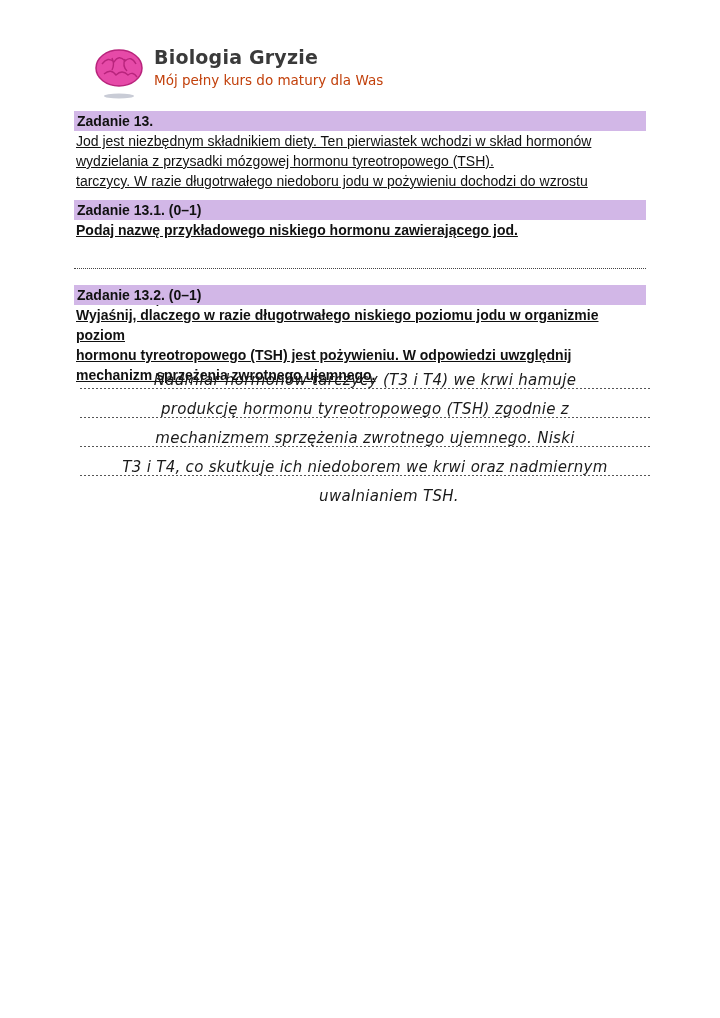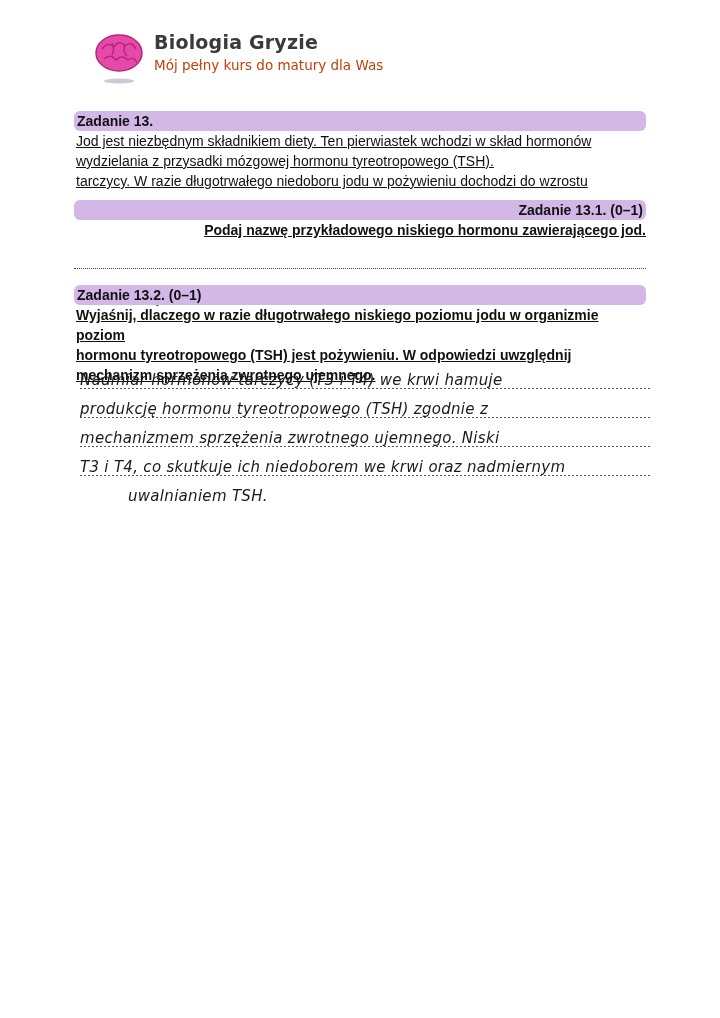--- a/index.html
+++ b/index.html
@@ -1,32 +1,32 @@
 <!DOCTYPE html>
 <html><head>
   <meta charset="utf-8">
   <style>
     html, body { margin: 0; padding: 0; }
     body {
       width: 720px; height: 1018px; background: #ffffff; position: relative; overflow: hidden;
       font-family: "Liberation Sans", sans-serif; color: #111;
     }
-    .header { position: absolute; left: 92px; top: 29px; display: flex; align-items: flex-start; }
+    .header { position: absolute; left: 92px; top: 44px; display: flex; align-items: flex-start; }
     .logo { width: 54px; height: 58px; position: relative; margin-right: 8px; }
     .brand { margin-top: 2px; }
     .brand-title { font-family: "DejaVu Sans", sans-serif; font-weight: bold; font-size: 19px; color: #3a3a3a; letter-spacing: 0.2px; }
     .brand-sub { font-family: "DejaVu Sans", sans-serif; font-size: 13.5px; color: #c2410c; margin-top: 4px; }
     .task { position: absolute; left: 74px; width: 572px; }
-    .task-bar { background: #d2b7e7; font-weight: bold; font-size: 14px; padding: 1px 3px; height: 18px; line-height: 18px; border-radius: 6px; }
+    .task-bar { background: #d2b7e7; font-weight: bold; font-size: 14px; padding: 1px 3px; height: 18px; line-height: 18px; }
     .task-text { font-size: 14px; line-height: 20px; padding-left: 2px; text-decoration: underline; }
     .task-text.bold { font-weight: bold; }
     .answer-line { position: relative; height: 28px; border-bottom: 1.5px dotted #444; margin-top: 0px; }
     .hand { font-family: "DejaVu Sans", sans-serif; font-style: italic; color: #1a1a1a; }
     .hw-short { position: absolute; left: 32px; top: 2px; font-size: 19px; word-spacing: 22px; font-style: italic; font-weight: 300; margin-top: 44px; }
-    .hw-block { position: absolute; left: 80px; top: 366px; width: 570px; }
+    .hw-block { position: absolute; left: 80px; top: 366px; width: 570px; text-align: center; }
     .hw-line { font-size: 15px; line-height: 29px; height: 29px; font-style: italic; white-space: nowrap; letter-spacing: 0.3px;
       background-image: linear-gradient(to right, #555 40%, transparent 40%); background-size: 4px 1px; background-repeat: repeat-x; background-position: 0 22px; }
   </style>
 </head>
 <body>
 
 <div class="header">
   <div class="logo">
     <svg width="54" height="58" viewBox="0 0 54 58">
       <ellipse cx="27" cy="24" rx="23" ry="18" fill="#e64aa8" stroke="#b8247c" stroke-width="1.5"></ellipse>
@@ -40,21 +40,21 @@
   </div>
 </div>
 
 <div class="task" style="top:111px;">
   <div class="task-bar">Zadanie 13.</div>
   <div class="task-text">Jod jest niezbędnym składnikiem diety. Ten pierwiastek wchodzi w skład hormonów</div>
   <div class="task-text">wydzielania z przysadki mózgowej hormonu tyreotropowego (TSH).</div>
   <div class="task-text">tarczycy. W razie długotrwałego niedoboru jodu w pożywieniu dochodzi do wzrostu</div>
 </div>
 
-<div class="task" style="top:200px;text-align:right;">
+<div class="task" style="top:200px;">
   <div class="task-bar">Zadanie 13.1. (0–1)</div>
   <div class="task-text bold">Podaj nazwę przykładowego niskiego hormonu zawierającego jod.</div>
   <div class="answer-line">
     <span class="hand hw-short">T3 / T4</span>
   </div>
 </div>
 
 <div class="task" style="top:285px;">
   <div class="task-bar">Zadanie 13.2. (0–1)</div>
   <div class="task-text bold">Wyjaśnij, dlaczego w razie długotrwałego niskiego poziomu jodu w organizmie poziom</div>

